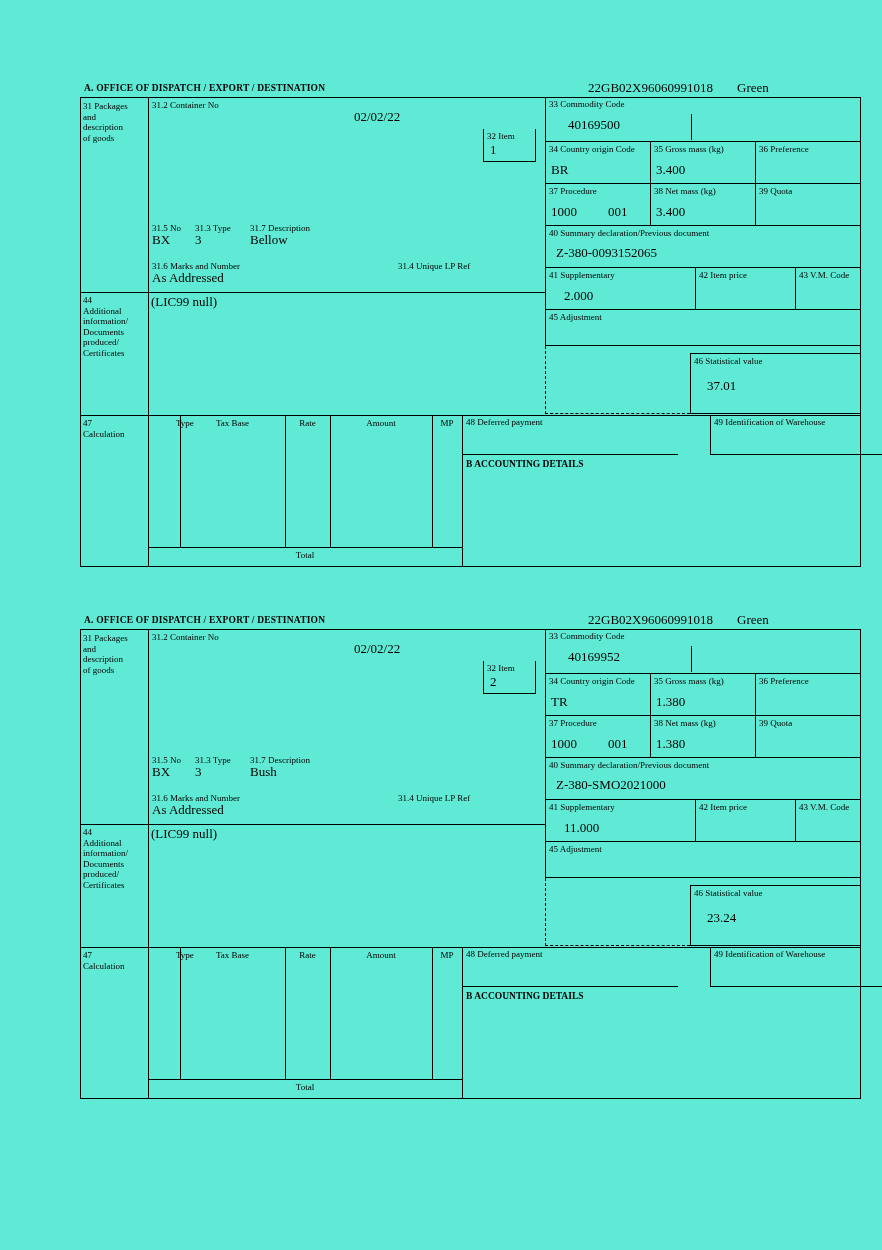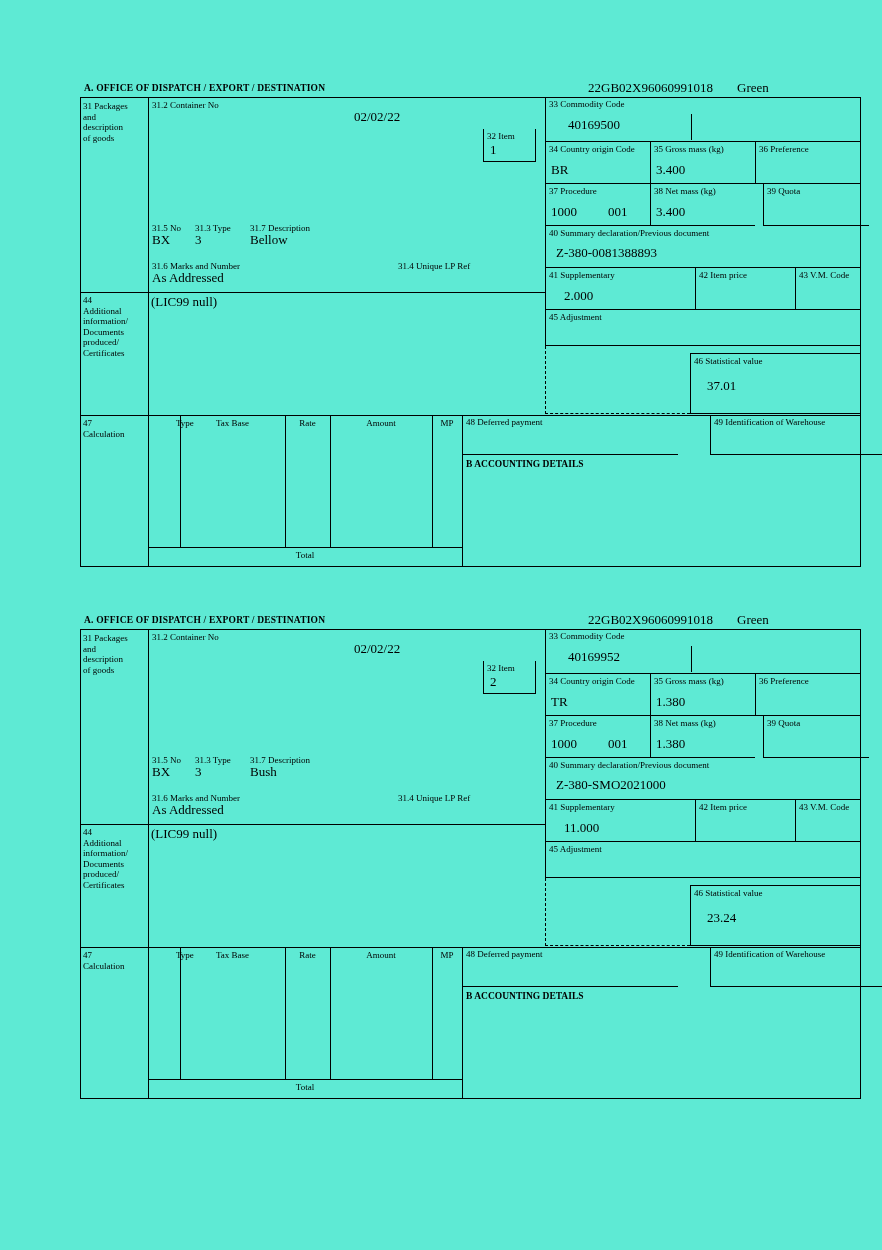--- a/index.html
+++ b/index.html
@@ -26,21 +26,21 @@
   .box32 { left:403px; top:17px; width:53px; height:33px; border-right:1px solid #000;margin-top:32px; }
   .v32 { left:6px; top:13px; }
   .box33 { left:465px; top:17px; width:316px; height:45px; }
   .v33 { left:22px; top:20px; }
   .tick33 { position:absolute; left:145px; top:17px; height:26px; border-left:1px solid #000; }
   .box34 { left:465px; top:62px; width:105px; height:42px; }
   .box35 { left:570px; top:62px; width:105px; height:42px; }
   .box36 { left:675px; top:62px; width:106px; height:42px; }
   .box37 { left:465px; top:104px; width:105px; height:42px; }
   .box38 { left:570px; top:104px; width:105px; height:42px; }
-  .box39 { left:675px; top:104px; width:106px; height:42px;margin-left:8px; }
+  .box39 { left:675px; top:104px; width:106px; height:42px; }
   .vbox { left:5px; top:20px; }
   .v37a { left:5px; top:20px; }
   .v37b { left:62px; top:20px; }
   .box40 { left:465px; top:146px; width:316px; height:42px; }
   .v40 { left:10px; top:19px; }
   .box41 { left:465px; top:188px; width:150px; height:42px;padding-left:12px; }
   .v41 { left:18px; top:20px; }
   .box42 { left:615px; top:188px; width:100px; height:42px; }
   .box43 { left:715px; top:188px; width:66px; height:42px; }
   .box45 { left:465px; top:230px; width:316px; height:36px; }
@@ -121,21 +121,21 @@
     <div class="box box38">
       <div class="lbl boxlab">38 Net mass (kg)</div>
       <div class="val vbox">3.400</div>
     </div>
     <div class="box box39">
       <div class="lbl boxlab">39 Quota</div>
     </div>
 
     <div class="box box40">
       <div class="lbl boxlab">40 Summary declaration/Previous document</div>
-      <div class="val v40">Z-380-0081388893</div>
+      <div class="val v40">Z-380-0093152065</div>
     </div>
 
     <div class="lbl l315">31.5 No</div>
     <div class="lbl l313">31.3 Type</div>
     <div class="lbl l317">31.7 Description</div>
     <div class="val v315">BX</div>
     <div class="val v313">3</div>
     <div class="val v317">Bellow</div>
 
     <div class="lbl l316">31.6 Marks and Number</div>

